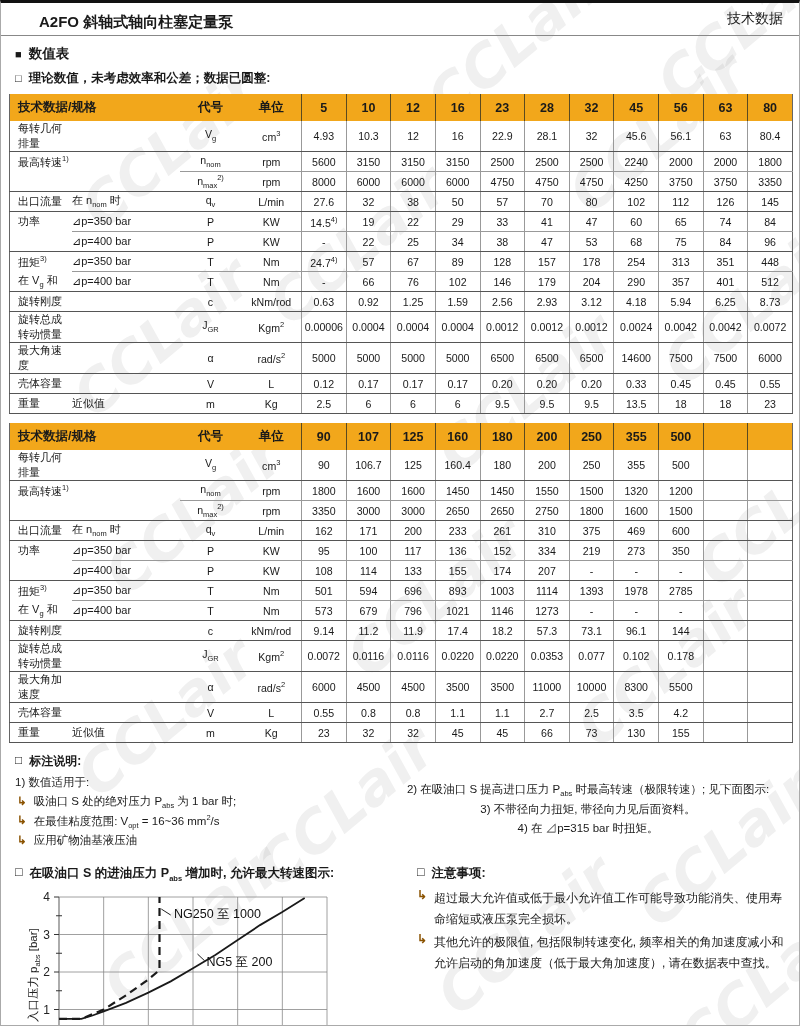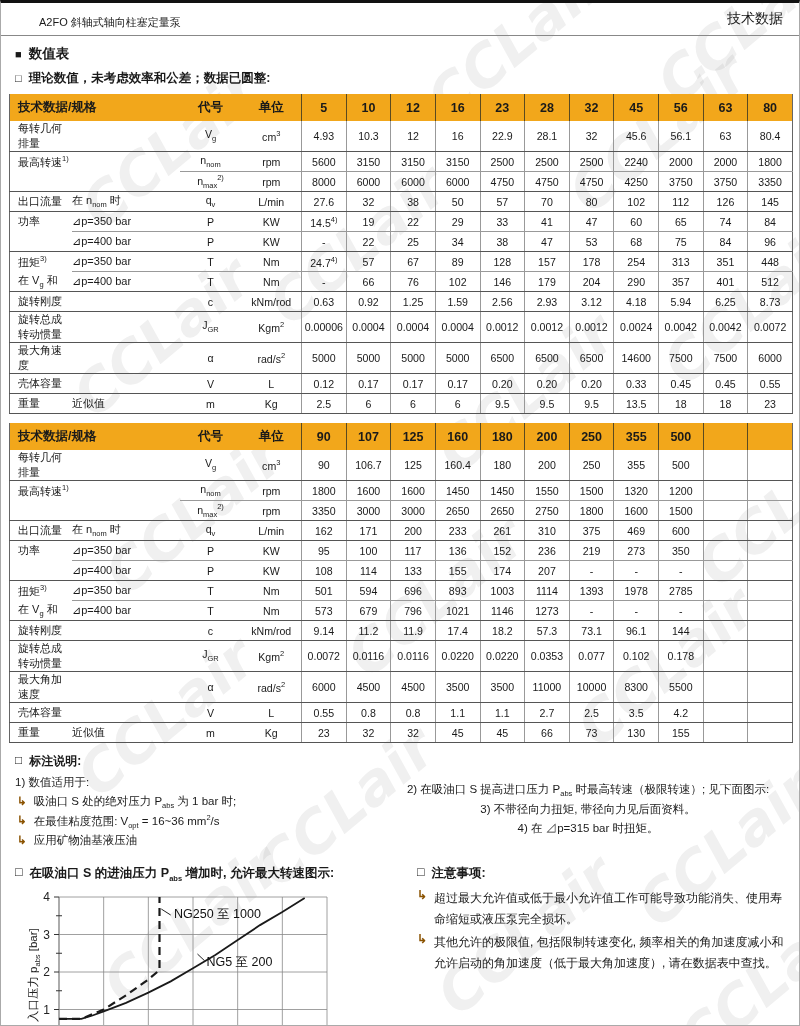--- a/index.html
+++ b/index.html
@@ -9,21 +9,21 @@
     border:1px solid #aaa;border-top:3px solid #111;overflow:hidden;
     font-family:"Liberation Sans", sans-serif;color:#1a1a1a;
   }
   .wm-layer{position:absolute;inset:0;pointer-events:none;z-index:0;}
   .wm{position:absolute;font-size:58px;font-weight:bold;font-style:italic;
       color:rgba(40,40,40,0.07);transform:rotate(-40deg);white-space:nowrap;
       font-family:"DejaVu Sans", sans-serif;}
   .content{position:relative;z-index:1;}
   .topbar{height:33px;display:flex;justify-content:space-between;align-items:center;
     padding:0 16px 0 38px;border-bottom:1px solid #888;}
-  .topbar .tl{font-size:11px;font-weight:normal;margin-top:6px;}
+  .topbar .tl{font-size:15px;font-weight:bold;margin-top:6px;}
   .topbar .tr{font-size:14px;font-weight:normal;}
   .secline{display:flex;align-items:center;gap:7px;margin:9px 0 0 14px;font-weight:bold;}
   .secline .mk{font-size:11px;line-height:1;}
   .sec1{font-size:13.5px;}
   .sec2{font-size:12.5px;margin-top:7px;margin-bottom:7px;}
   table.spec{border-collapse:collapse;table-layout:fixed;width:784px;margin:0 8px;
     border:1px solid #666;border-top:none;font-size:11px;}
   table.spec + table.spec{margin-top:9px;}
   th{background:var(--hdr,#F2A71B);height:27px;font-size:12.5px;font-weight:bold;padding:0;}
   th.spec{text-align:left;padding-left:8px;}
@@ -508,21 +508,21 @@
               </div>
               <i class="pline"></i>
             </td>
             <td class="code bp">P</td>
             <td class="unit bp">KW</td>
             <td class="val bp">95</td>
             <td class="val bp">100</td>
             <td class="val bp">117</td>
             <td class="val bp">136</td>
             <td class="val bp">152</td>
-            <td class="val bp">236</td>
+            <td class="val bp">334</td>
             <td class="val bp">219</td>
             <td class="val bp">273</td>
             <td class="val bp">350</td>
             <td class="val bp"></td>
             <td class="val bp"></td>
           </tr>
           <tr>
             <td class="lbl bf">
               <div class="lblwrap">
                 <span class="l1"></span>

